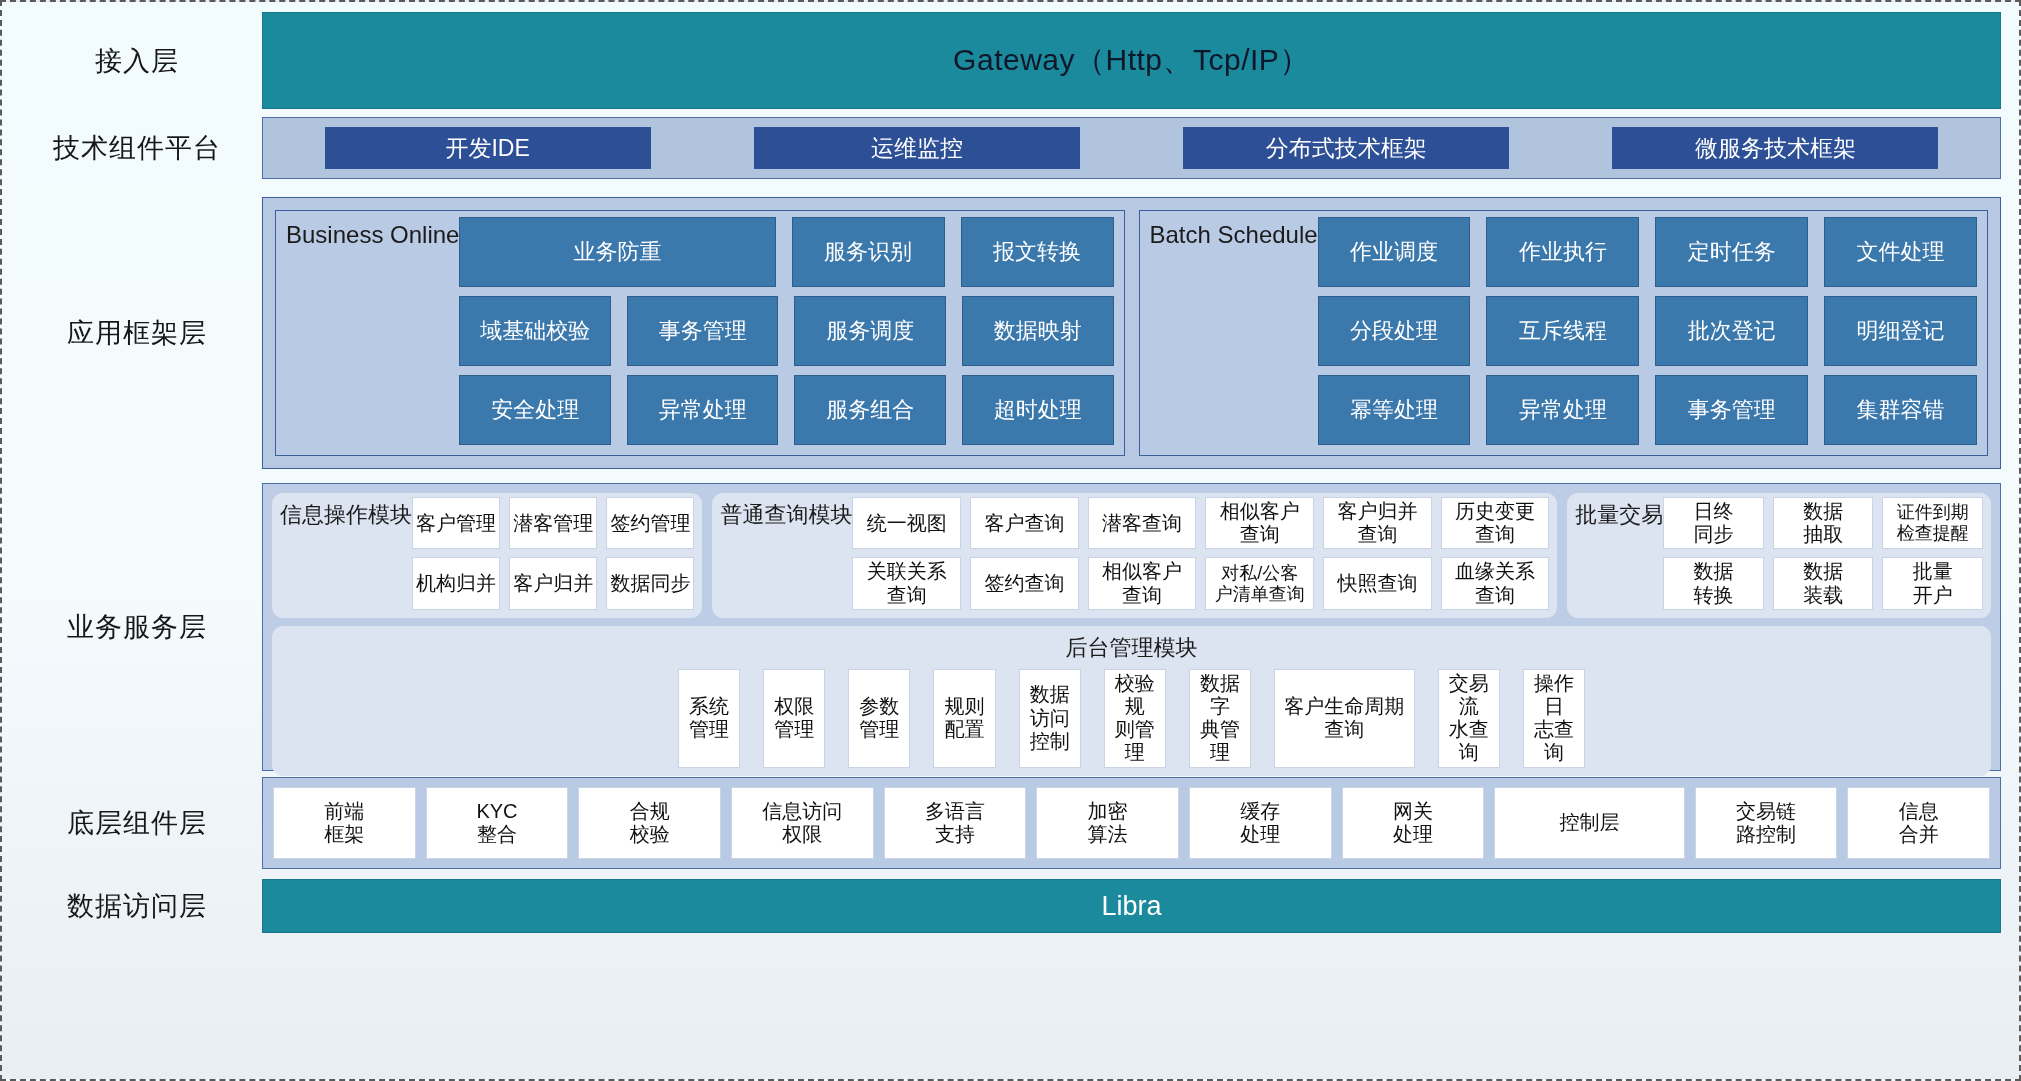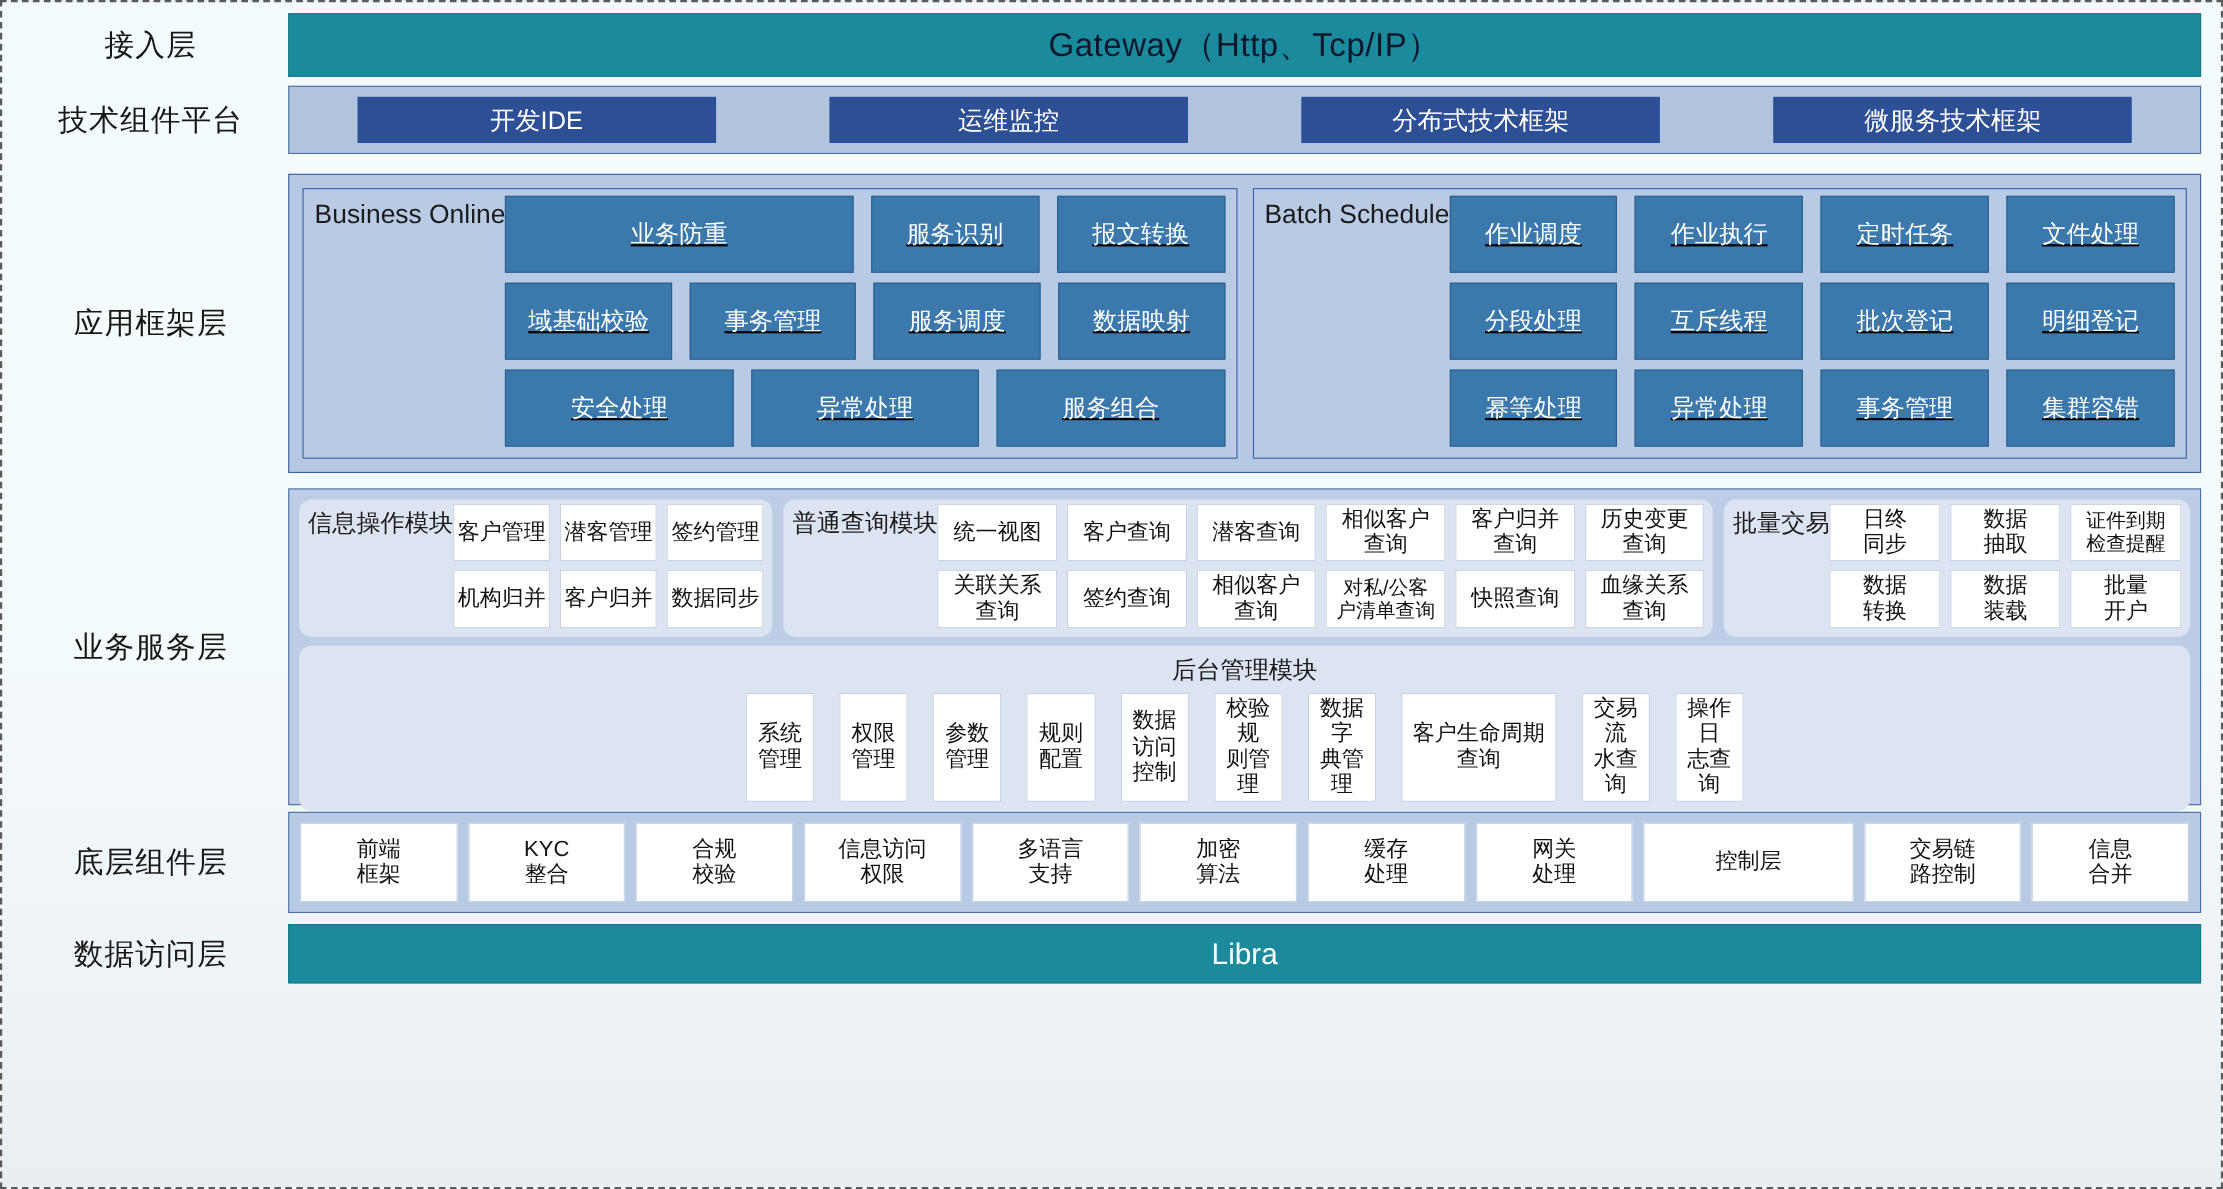--- a/index.html
+++ b/index.html
@@ -20,21 +20,21 @@
   }
   .row { display: flex; align-items: stretch; width: 100%; }
   .layer-label {
     width: 250px; flex: 0 0 250px;
     display: flex; align-items: center; justify-content: center;
     font-size: 27px; color: #171717; letter-spacing: 1px;
   }
   .layer-body { flex: 1 1 auto; display: flex; }
 
   
-  .gateway-row { height: 58px; margin-bottom: 8px; }
+  .gateway-row { height: 97px; margin-bottom: 8px; }
   .gateway {
     flex: 1; background: #1b8a9c; border: 1px solid #17788a;
     display: flex; align-items: center; justify-content: center;
     color: #0f172a; font-size: 30px; letter-spacing: .5px;
   }
 
   
   .tech-row { height: 62px; margin-bottom: 18px; }
   .tech-band {
     flex: 1; background: #b1c4de; border: 1px solid #4d6fa8;
@@ -52,21 +52,21 @@
   .app-band {
     flex: 1; background: #b6c8e2; border: 1px solid #3c5f9c;
     display: flex; gap: 14px; padding: 12px;
   }
   .fw-group {
     flex: 1; background: #b9cae4; border: 1px solid #3c5f9c;
     display: flex; flex-direction: row; padding: 6px 10px 10px;
   }
   .fw-title { text-align: center; font-size: 24px; color: #1b1b1b; padding: 4px 0 8px; }
   .fw-grid { flex: 1; display: flex; flex-direction: column; gap: 9px; }
-  .fw-line { display: flex; gap: 16px; flex: 1; text-decoration: underline; }
+  .fw-line { display: flex; gap: 16px; flex: 1; }
   .fw-cell {
     background: #3b78ac; border: 1px solid #2e5f8c; color: #fff;
     font-size: 22px; display: flex; align-items: center; justify-content: center;
     flex: 1;
   }
   .fw-cell.span2 { flex: 2.08; }
 
   
   .biz-row { flex: 0 0 auto; height: 288px; margin-bottom: 6px; }
   .biz-band {
@@ -148,20 +148,21 @@
               <div class="fw-line">
                 <div class="fw-cell">域基础校验</div>
                 <div class="fw-cell">事务管理</div>
                 <div class="fw-cell">服务调度</div>
                 <div class="fw-cell">数据映射</div>
               </div>
               <div class="fw-line">
                 <div class="fw-cell">安全处理</div>
                 <div class="fw-cell">异常处理</div>
                 <div class="fw-cell">服务组合</div>
+                <div class="fw-cell">超时处理</div>
               </div>
             </div>
           </div>
           <div class="fw-group">
             <div class="fw-title">Batch Schedule</div>
             <div class="fw-grid">
               <div class="fw-line">
                 <div class="fw-cell">作业调度</div>
                 <div class="fw-cell">作业执行</div>
                 <div class="fw-cell">定时任务</div>

